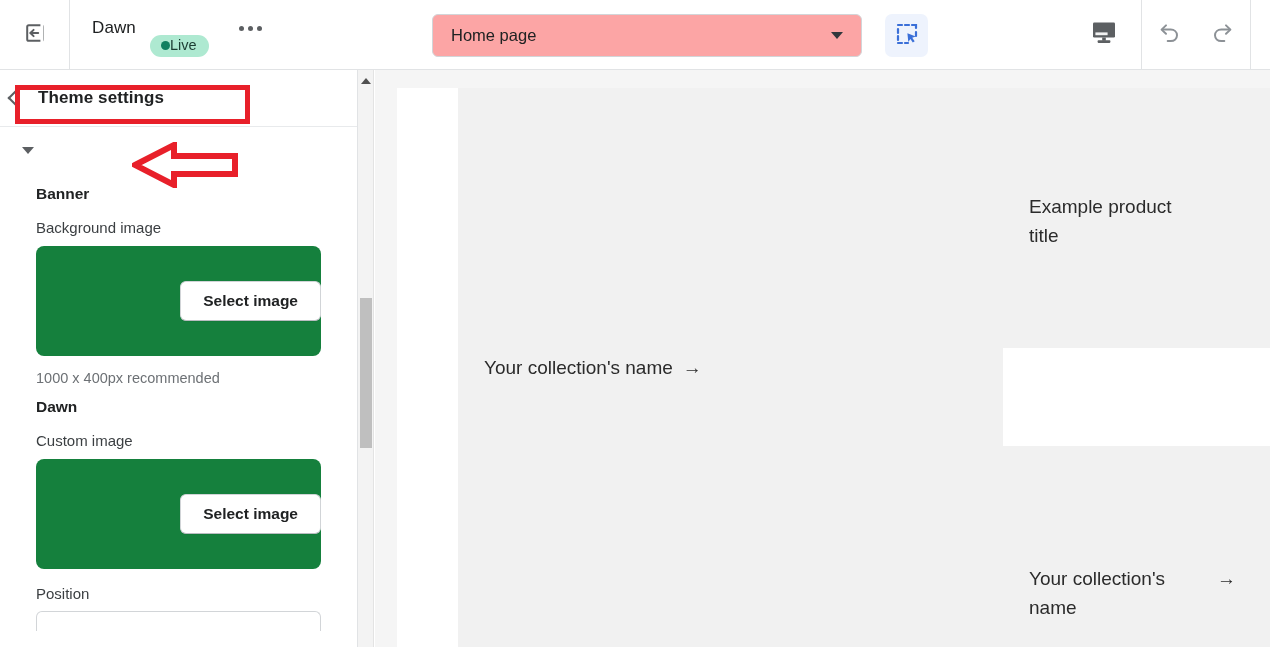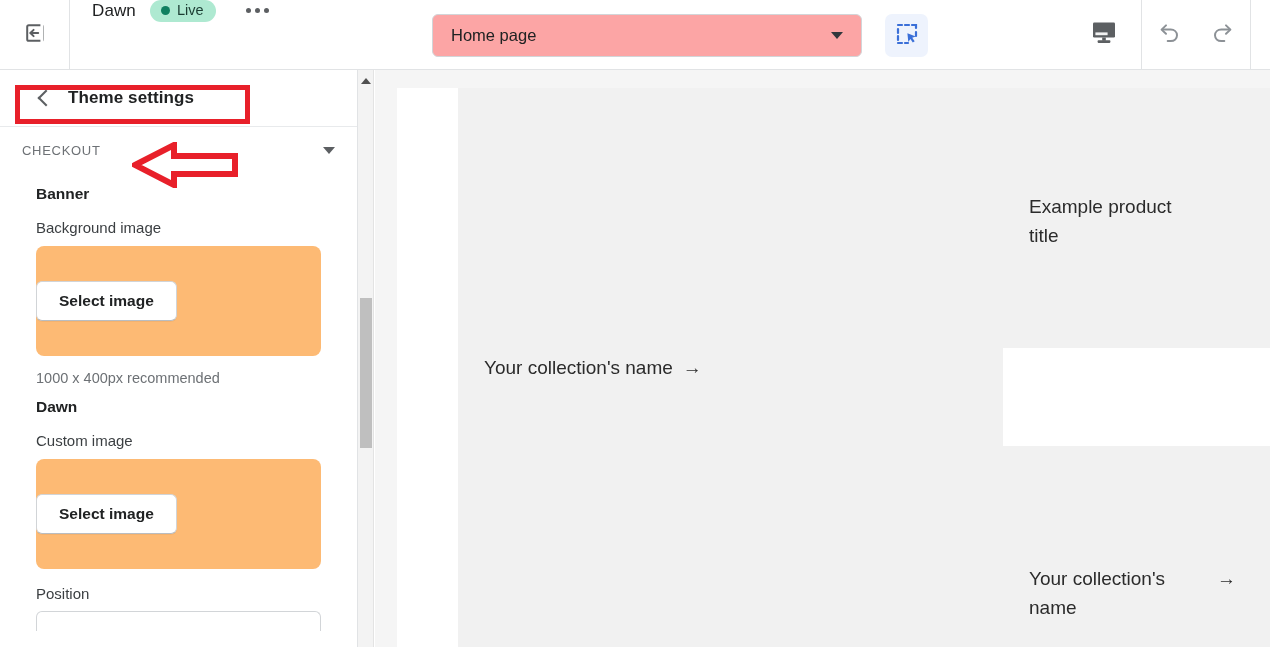--- a/index.html
+++ b/index.html
@@ -28,25 +28,25 @@
     cursor: pointer;
   }
   .topbar-left {
     display: flex; align-items: center; gap: 14px;
     padding-left: 22px;
   }
   .theme-name {
     font-size: 17px; color: #202223; letter-spacing: .1px;
   }
   .live-badge {
-    display: inline-flex; align-items: center; gap: 7px;
+    display: inline-flex; align-items: center; 
     background: #aee9d1; color: #1c3d33;
     border-radius: 12px;
     padding: 3px 13px 4px 11px;
-    font-size: 14.5px; line-height: 1;
+    font-size: 14.5px; line-height: 1; margin-top: 35px;
   }
   .live-dot {
     width: 9px; height: 9px; border-radius: 50%;
     background: #108060; display: inline-block;
   }
   .more-btn {
     display: flex; align-items: center; gap: 4px;
     padding: 8px 10px; margin-left: 6px; cursor: pointer;
     border-radius: 5px;
   }
@@ -108,21 +108,21 @@
   .sidebar {
     position: absolute; left: 0; top: 70px;
     width: 358px; height: 577px;
     background: #ffffff;
     border-right: 1px solid #e1e3e5;
     overflow: hidden;
   }
   .sidebar-header {
     height: 57px;
     display: flex; align-items: center;
-    gap: 16px; padding-left: 36px;
+    gap: 16px; padding-left: 6px;
     border-bottom: 1px solid #e8eaec;
     cursor: pointer;
   }
   .back-chevron {
     width: 12px; height: 12px;
     border-left: 2.3px solid #5c5f62;
     border-bottom: 2.3px solid #5c5f62;
     transform: rotate(45deg);
     margin-left: 4px;
   }
@@ -148,23 +148,23 @@
 
   .panel-body { padding: 0 36px; }
   .group-title {
     font-size: 15.5px; font-weight: 700; color: #202223;
     margin-top: 12px; margin-bottom: 16px;
   }
   .field-label {
     font-size: 15px; color: #3b3f42; margin-bottom: 10px;
   }
   .image-picker {
-    background: #fdba74; border-radius: 8px;
+    background: #15803d; border-radius: 8px;
     height: 110px;
-    display: flex; align-items: center; justify-content: flex-start;
+    display: flex; align-items: center; justify-content: flex-end;
   }
   .select-image-btn {
     background: #ffffff;
     border: 1px solid #d1d4d7;
     border-bottom-color: #b9bdc1;
     border-radius: 6px;
     padding: 10px 22px;
     font-size: 15.5px; font-weight: 600; color: #202223;
     cursor: pointer;
     box-shadow: 0 1px 0 rgba(0,0,0,.04);
@@ -333,21 +333,20 @@
   </div>
 
   <div class="sidebar">
 
     <div class="sidebar-header">
       <span class="back-chevron"></span>
       <span class="sidebar-title">Theme settings</span>
     </div>
 
     <div class="section-row">
-      <span class="section-label">CHECKOUT</span>
       <span class="section-caret"></span>
     </div>
 
     <div class="panel-body">
 
       <div class="group-title">Banner</div>
       <div class="field-label">Background image</div>
       <div class="image-picker">
         <button class="select-image-btn">Select image</button>
       </div>

